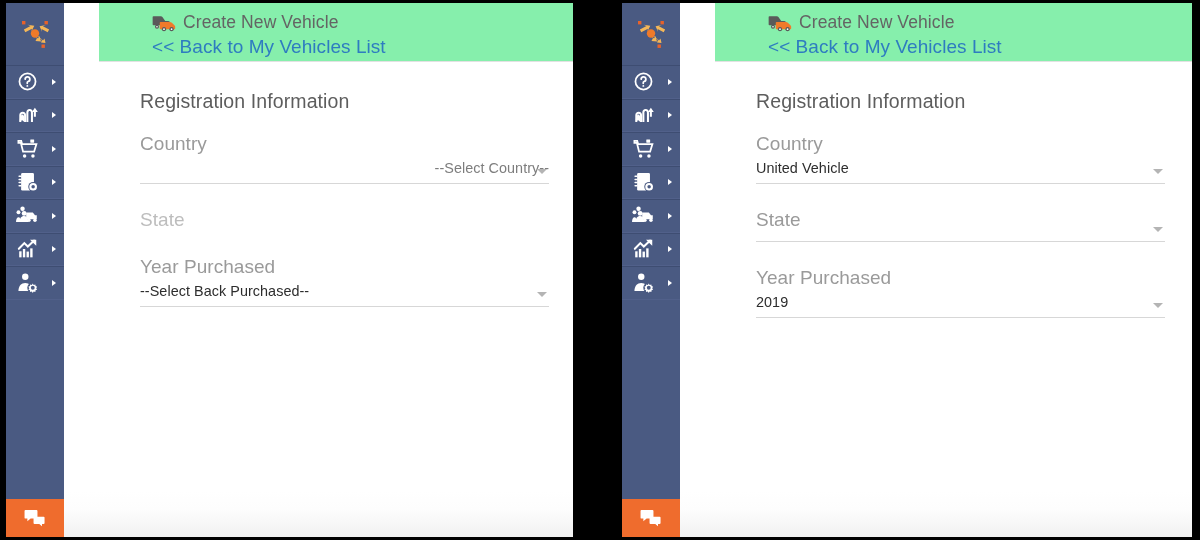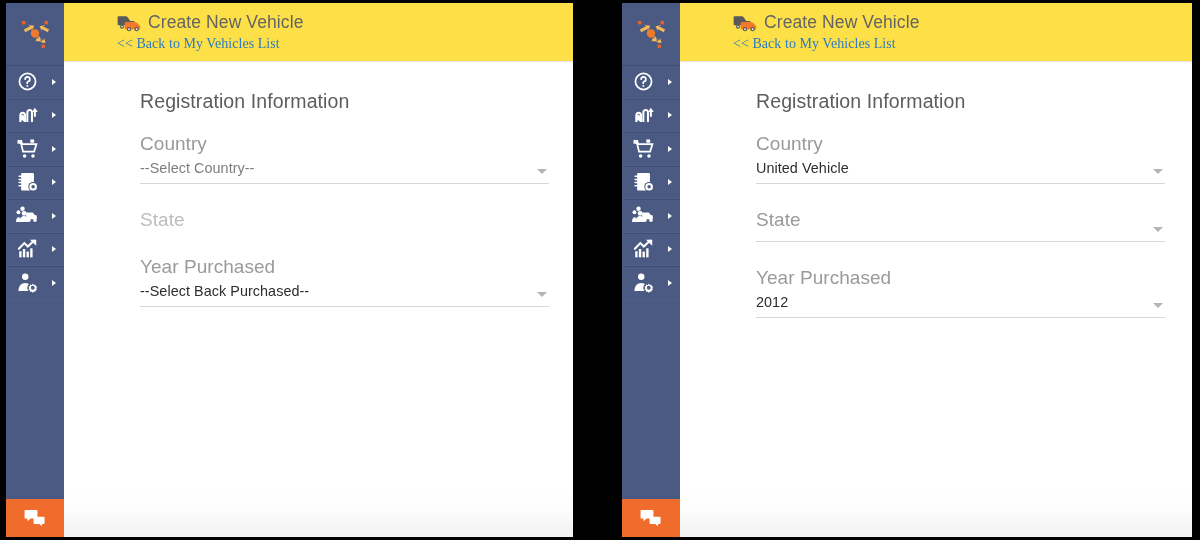--- a/index.html
+++ b/index.html
@@ -102,42 +102,42 @@
     display: flex;
     flex-direction: column;
     position: relative;
   }
 
   .page-header {
     height: 59px;
     flex: 0 0 59px;
     padding: 9px 0 8px 53px;
     border-bottom: 1px solid #e2e2e2;
-    background: #fde047;
+    background: #86efac;
+    margin-left: 35px;
   }
 
   .page-title-row {
     display: flex;
     align-items: center;
     gap: 7px;
   }
   .page-title {
     font-size: 17.5px;
     color: #646464;
     font-weight: normal;
     letter-spacing: 0.1px;
   }
   .back-link {
     display: block;
     margin-top: 3px;
-    font-size: 14px;
+    font-size: 19px;
     color: #2e7cc0;
     text-decoration: none;
     letter-spacing: 0.05px;
-    font-family: Liberation Serif, serif;
   }
 
   .form-area {
     flex: 1 1 auto;
     padding: 28px 0 0 76px;
     background: #ffffff;
     position: relative;
   }
 
   .section-title {
@@ -165,21 +165,21 @@
     border-bottom: 1px solid #d7d7d7;
     padding-bottom: 5px;
   }
   .field-value {
     font-size: 14.4px;
     color: #2d2d2d;
     display: block;
     min-height: 18px;
     letter-spacing: 0.05px;
   }
-  .field-value.placeholder { color: #7d7d7d; }
+  .field-value.placeholder { color: #7d7d7d; text-align: right; }
   .field.is-disabled .field-label { color: #bdbdbd; }
   .field.is-disabled .field-value { color: #c6c6c6; }
   .field.is-disabled .field-control { border-bottom-color: #e8e8e8; }
 
   .dd-arrow {
     position: absolute;
     right: 2px;
     bottom: 9px;
     width: 0; height: 0;
     border-left: 5px solid transparent;
@@ -523,21 +523,21 @@
         <div class="field">
           <span class="field-label">State</span>
           <div class="field-control">
             <span class="dd-arrow"></span>
           </div>
         </div>
 
         <div class="field">
           <span class="field-label">Year Purchased</span>
           <div class="field-control">
-            <span class="field-value">2012</span>
+            <span class="field-value">2019</span>
             <span class="dd-arrow"></span>
           </div>
         </div>
 
         <div class="footer-fade"></div>
       </div>
     </div>
   </div>
 
 </div>

